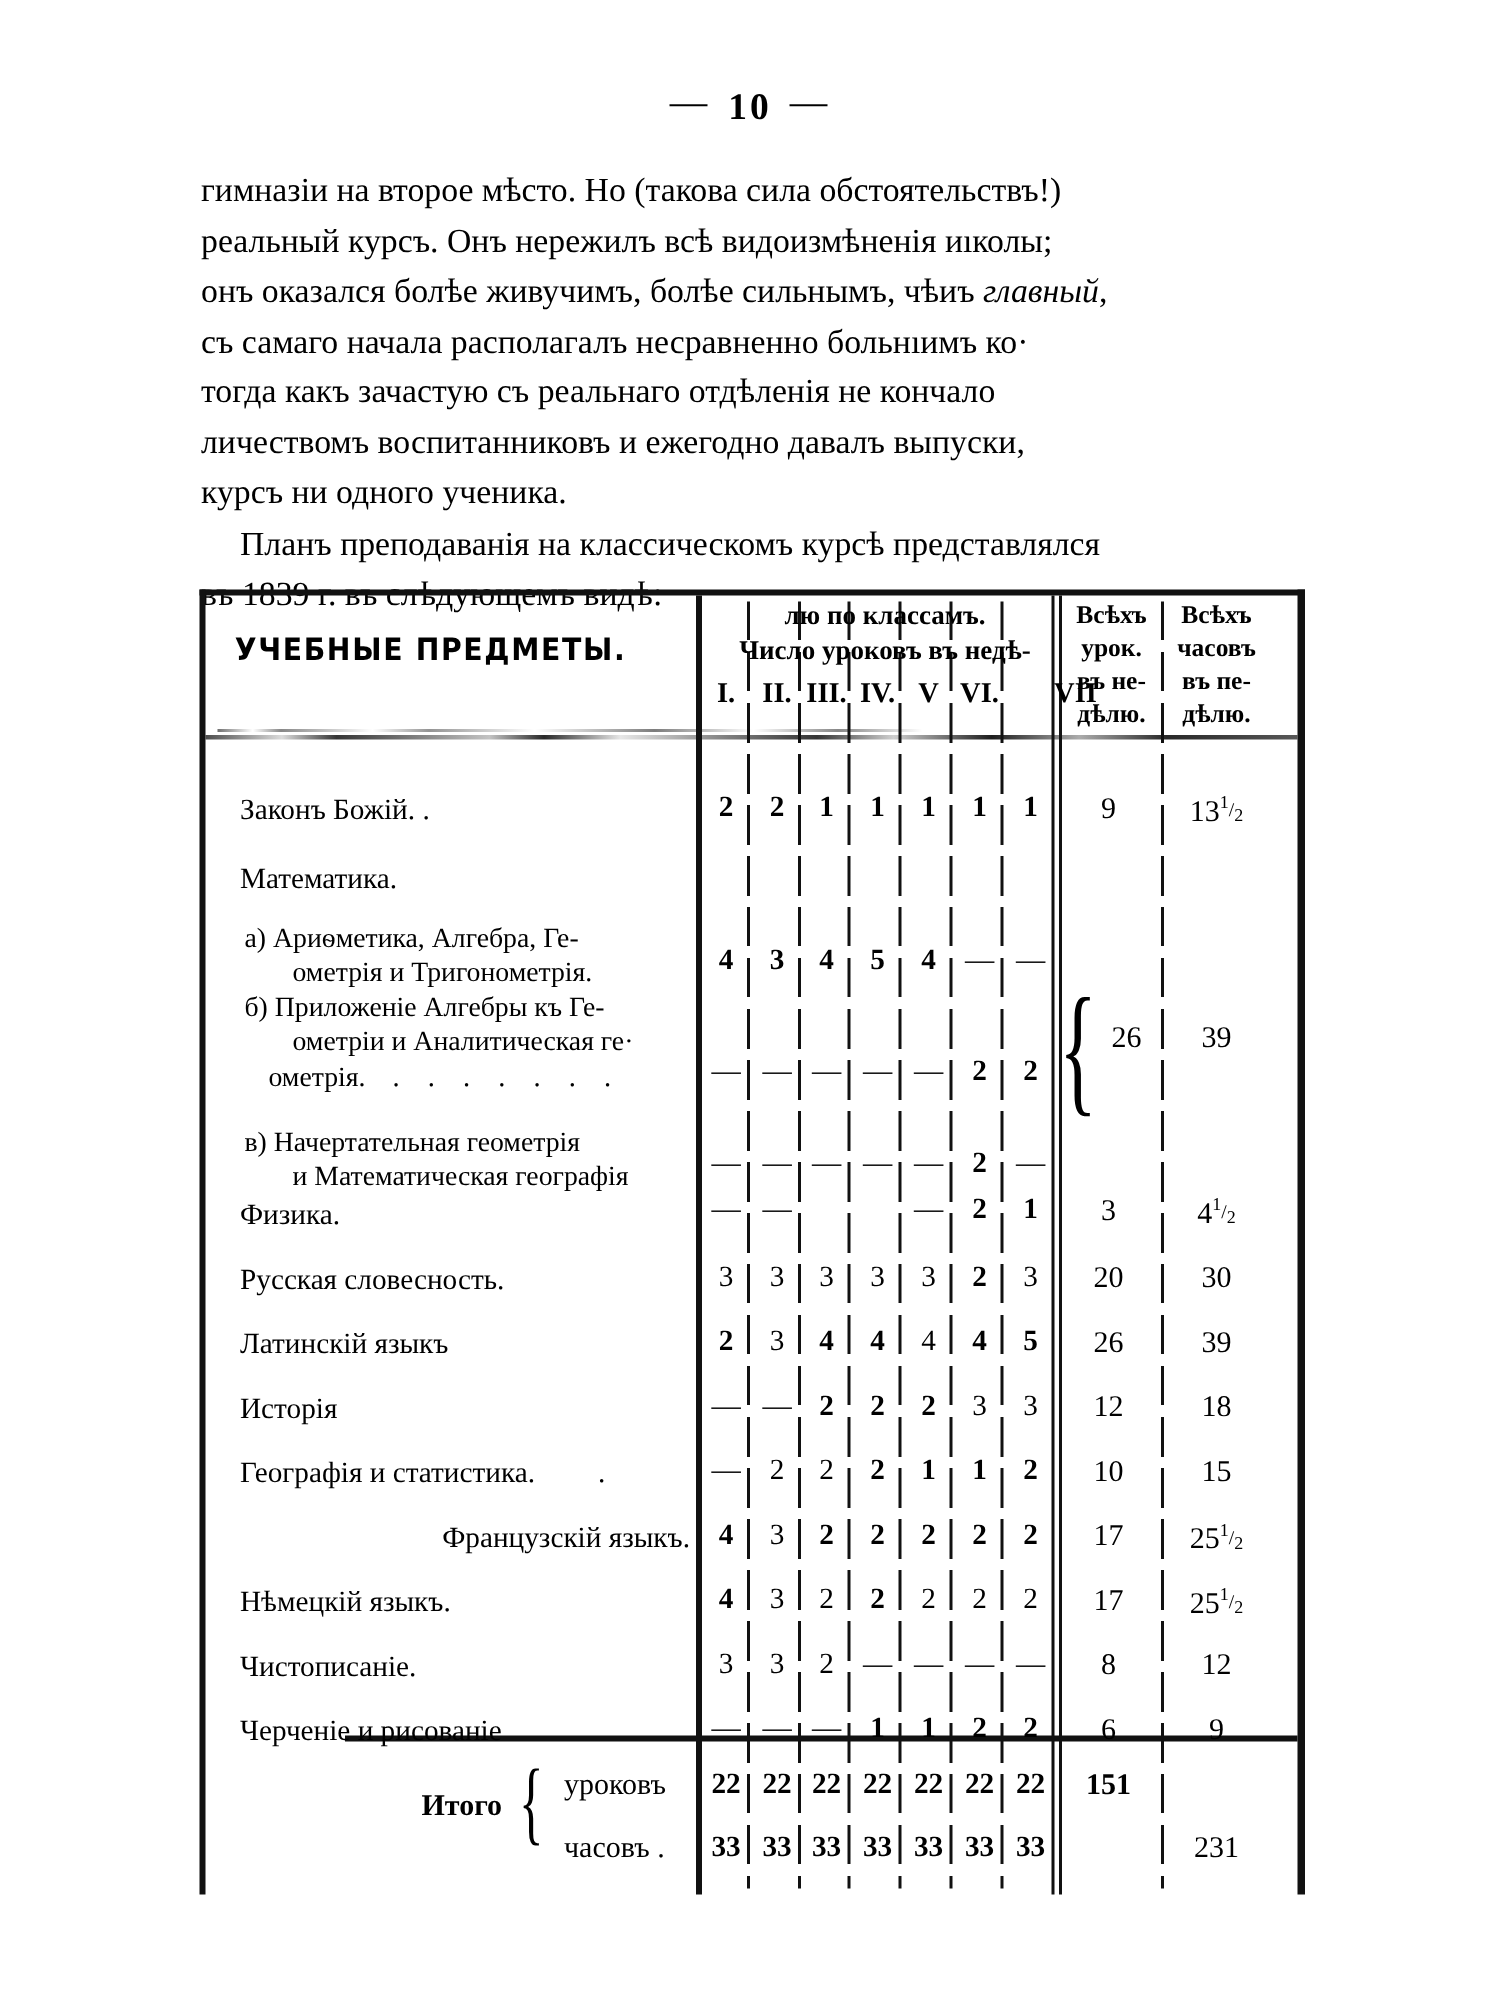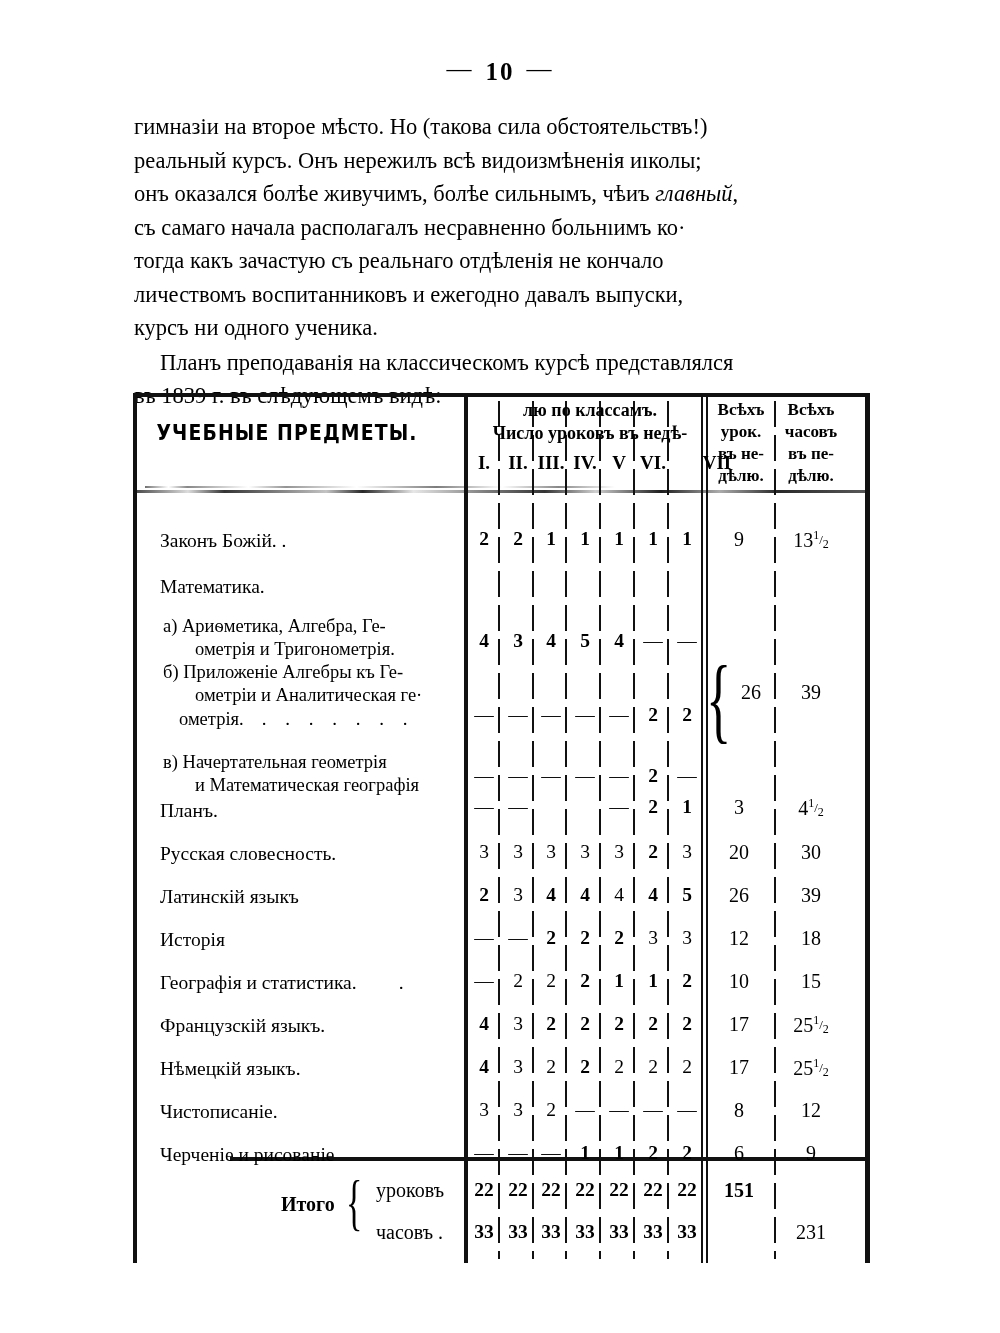--- a/index.html
+++ b/index.html
@@ -382,21 +382,21 @@
   <div class="cell plain" style="left:401px; top:372px;">—</div>
   <div class="cell plain" style="left:435px; top:372px;">—</div>
   <div class="cell plain" style="left:469px; top:372px;">—</div>
   <div class="cell" style="left:503px; top:372px;">2</div>
   <div class="cell plain" style="left:537px; top:372px;">—</div>
 
   <div class="brace">{</div>
   <div class="cell sum" style="left:585px; top:288px;">26</div>
   <div class="cell sum" style="left:645px; top:288px;">39</div>
 
-  <div class="row-label" style="top:405px;">Планъ.</div>
+  <div class="row-label" style="top:405px;">Физика.</div>
   <div class="cell plain" style="left:334px; top:403px;">—</div>
   <div class="cell plain" style="left:368px; top:403px;">—</div>
   <div class="cell plain" style="left:401px; top:403px;"></div>
   <div class="cell plain" style="left:435px; top:403px;"></div>
   <div class="cell plain" style="left:469px; top:403px;">—</div>
   <div class="cell" style="left:503px; top:403px;">2</div>
   <div class="cell" style="left:537px; top:403px;">1</div>
   <div class="cell sum" style="left:573px; top:403px;">3</div>
   <div class="cell sum" style="left:645px; top:403px;">
     <span>4</span><span class="frac"><sup>1</sup>/<sub>2</sub></span>
@@ -441,21 +441,21 @@
   <div class="cell plain" style="left:334px; top:577px;">—</div>
   <div class="cell plain" style="left:368px; top:577px;">2</div>
   <div class="cell plain" style="left:401px; top:577px;">2</div>
   <div class="cell" style="left:435px; top:577px;">2</div>
   <div class="cell" style="left:469px; top:577px;">1</div>
   <div class="cell" style="left:503px; top:577px;">1</div>
   <div class="cell" style="left:537px; top:577px;">2</div>
   <div class="cell sum" style="left:573px; top:577px;">10</div>
   <div class="cell sum" style="left:645px; top:577px;">15</div>
 
-  <div class="row-label" style="top:620px;">Французскій языкъ.</div>
+  <div class="row-label" style="top:620px;text-align:right;">Французскій языкъ.</div>
   <div class="cell" style="left:334px; top:620px;">4</div>
   <div class="cell plain" style="left:368px; top:620px;">3</div>
   <div class="cell" style="left:401px; top:620px;">2</div>
   <div class="cell" style="left:435px; top:620px;">2</div>
   <div class="cell" style="left:469px; top:620px;">2</div>
   <div class="cell" style="left:503px; top:620px;">2</div>
   <div class="cell" style="left:537px; top:620px;">2</div>
   <div class="cell sum" style="left:573px; top:620px;">17</div>
   <div class="cell sum" style="left:645px; top:620px;">
     <span>25</span><span class="frac"><sup>1</sup>/<sub>2</sub></span>

